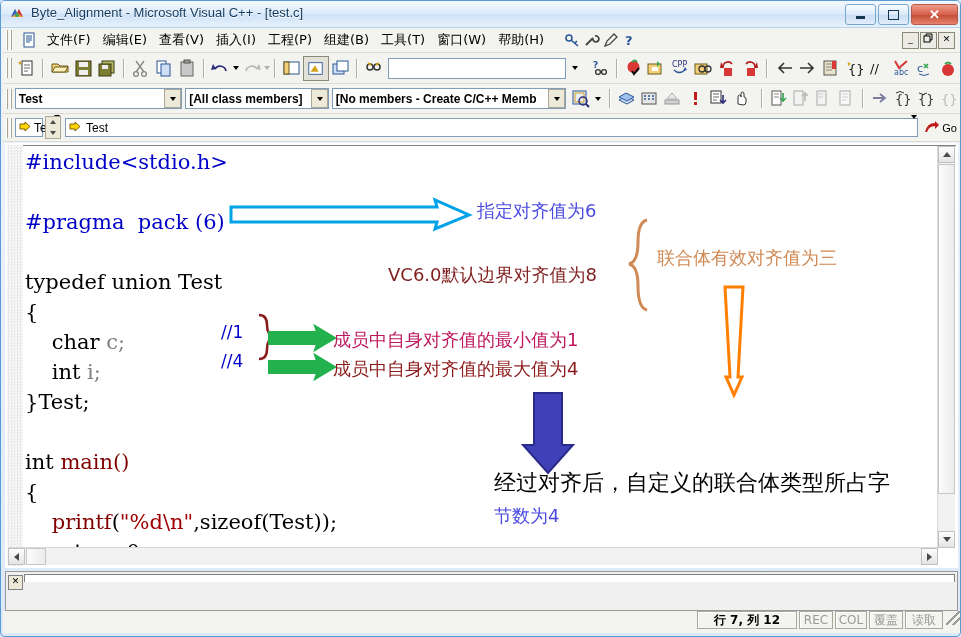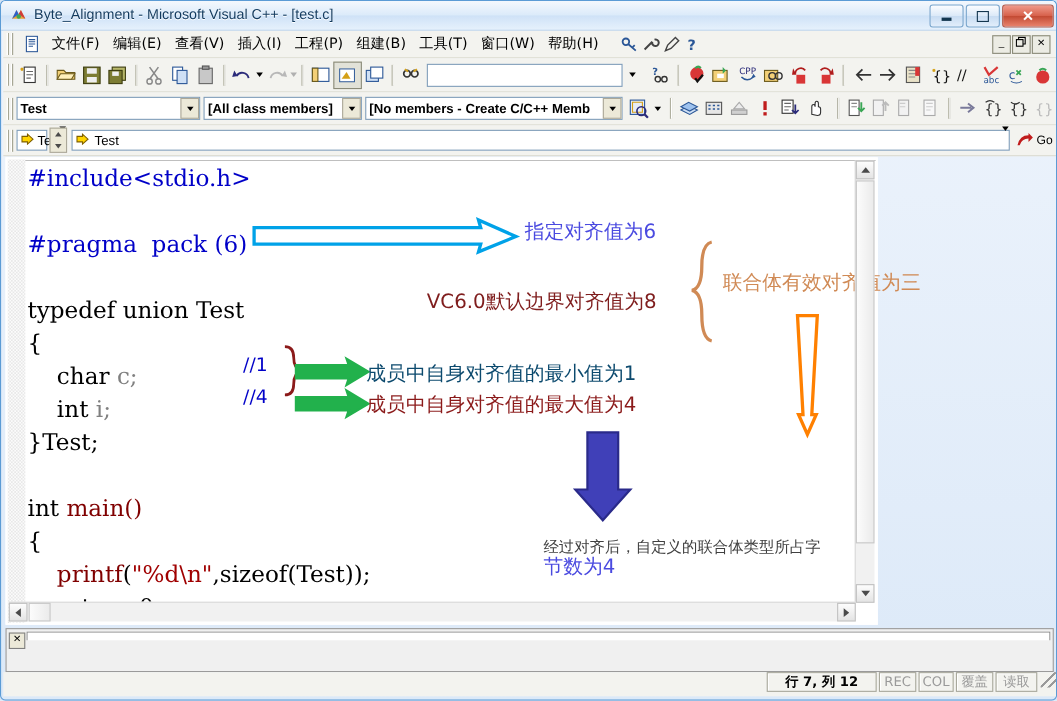--- a/index.html
+++ b/index.html
@@ -65,21 +65,21 @@
   .ws-combo{width:175px;}
   .cls-combo{width:150px;}
   .mem-combo{width:245px;}
   .navbox{height:19px;border:1px solid #7f9db9;background:#fff;display:flex;align-items:center;
           font-size:12px;padding-left:3px;box-sizing:border-box;}
   .spin{width:14px;height:21px;display:flex;flex-direction:column;border:1px solid #aca899;background:#ece9d8;}
   .spin div{flex:1;display:flex;align-items:center;justify-content:center;font-size:6px;}
   .goarrow{display:flex;align-items:center;gap:2px;padding:0 3px;}
 
   
-  .editor-frame{position:absolute;left:4px;top:142px;width:793px;height:425px;
+  .editor-frame{position:absolute;left:4px;top:142px;width:953px;height:425px;
                 background:#fff;border:2px solid #fff;box-sizing:border-box;
                 box-shadow:inset 1px 1px 0 #808080, inset -1px -1px 0 #fff;}
   .gutter{position:absolute;left:0;top:0;width:16px;height:100%;
           background:repeating-conic-gradient(#e8e8e8 0 25%, #fbfbfb 0 50%) 0 0/3px 3px;}
   .code{position:absolute;left:18px;top:2px;right:19px;bottom:19px;overflow:hidden;
         font-family:"DejaVu Serif","Liberation Serif",serif;font-size:21px;line-height:30px;
         white-space:pre;color:#000;}
   .kw{color:#000000;text-align:right;}
   .pre{color:#0000c8;}
   .idc{color:#808080;}
@@ -564,24 +564,24 @@
         <path d="M252,170 q8,0 8,10 q0,10 7,12 q-7,2 -7,12 q0,10 -8,10" fill="none" stroke="#8b1a1a" stroke-width="2.5"></path>
         <polygon points="262,187 310,187 308,181 328,193 308,205 310,199 262,199" fill="#22b14c" stroke="#22b14c" stroke-width="2"></polygon>
         <polygon points="262,216 310,216 308,210 328,222 308,234 310,228 262,228" fill="#22b14c" stroke="#22b14c" stroke-width="2"></polygon>
         <path d="M640,75 q-9,2 -9,22 q0,20 -9,22 q9,2 9,22 q0,22 9,24" fill="none" stroke="#d08a55" stroke-width="3"></path>
         <polygon points="527,248 555,248 555,300 566,300 541,328 516,300 527,300" fill="#4040b8" stroke="#2a2a8a" stroke-width="2"></polygon>
         <polygon points="718,142 736,142 731,232 735,232 727,250 719,232 723,232" fill="none" stroke="#ff8000" stroke-width="3"></polygon>
       </svg>
 
     <div class="anno-text" id="an-cyan" style="left: 470px; top: 53px; color: rgb(74, 74, 224); font-size: 18px;">指定对齐值为6</div>
     <div class="anno-text" id="an-red" style="left: 381px; top: 117px; color: #7f1d1d; font-size: 18px;">VC6.0默认边界对齐值为8</div>
-    <div class="anno-text" id="an-g1" style="left: 326px; top: 182px; color: #0c4a6e; font-size: 18px;">成员中自身对齐值的最小值为1</div>
+    <div class="anno-text" id="an-g1" style="left: 326px; top: 182px; color: #be185d; font-size: 18px;">成员中自身对齐值的最小值为1</div>
     <div class="anno-text" id="an-g2" style="left: 326px; top: 211px; color: rgb(139, 26, 26); font-size: 18px;">成员中自身对齐值的最大值为4</div>
     <div class="anno-text" id="an-o1" style="left: 650px; top: 100px; color: rgb(208, 138, 85); font-size: 18px;">联合体有效对齐值为三</div>
-    <div class="anno-text" id="an-b1" style="left: 487px; top: 325px; color: #404040; font-size: 14px; margin-top: 16px;">经过对齐后，自定义的联合体类型所占字</div>
+    <div class="anno-text" id="an-b1" style="left: 487px; top: 325px; color: #000000; font-size: 22px;">经过对齐后，自定义的联合体类型所占字</div>
     <div class="anno-text" id="an-b2" style="left: 487px; top: 358px; color: rgb(74, 74, 224); font-size: 18px;">节数为4</div>
     <div class="anno-text" id="an-c1" style="left: 214px; top: 175px; color: rgb(0, 0, 200); font-size: 17px;">//1</div>
     <div class="anno-text" id="an-c4" style="left: 214px; top: 204px; color: rgb(0, 0, 200); font-size: 17px;">//4</div>
 
     <div class="vscroll">
       <div class="sb-btn">
           <span class="tri tri-up"></span>
         </div>
       <div class="sb-thumb" style="height:330px;margin-top:1px"></div>
       <div class="sb-btn" style="position:absolute;bottom:0">

